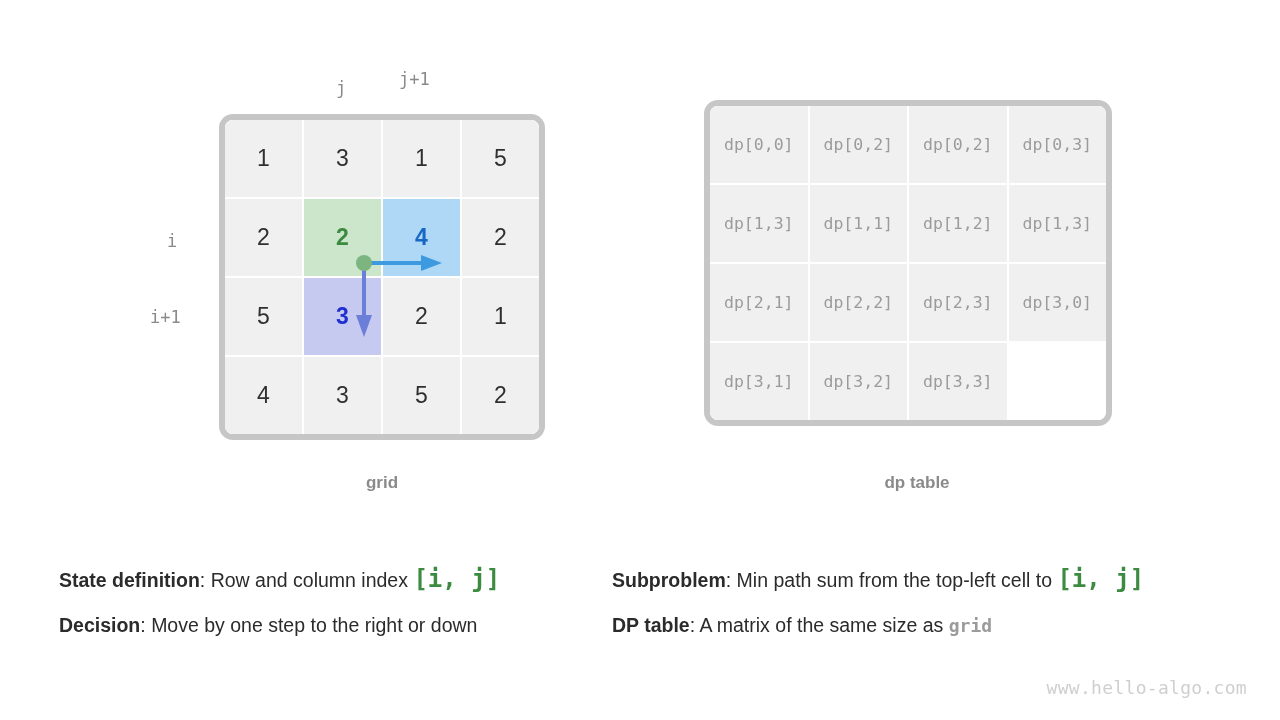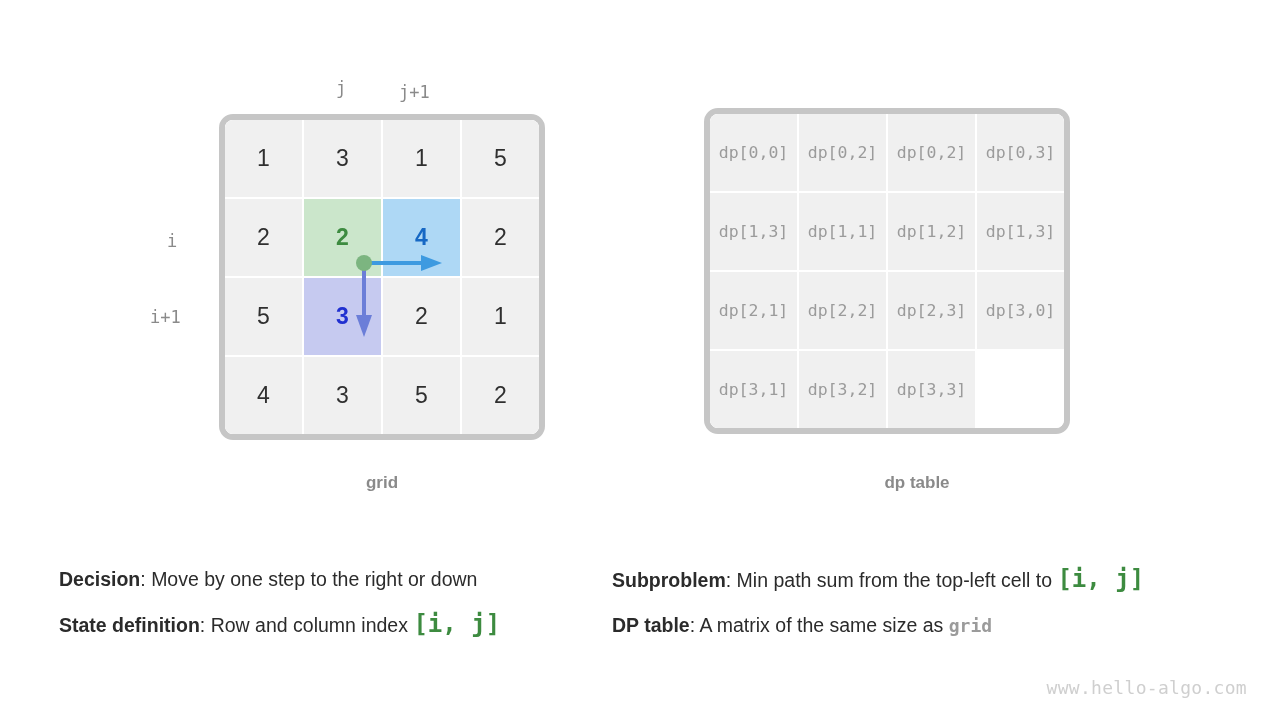--- a/index.html
+++ b/index.html
@@ -63,41 +63,41 @@
   #grid-matrix {
     left: 219px;
     top: 114px;
     width: 326px;
     height: 326px;
   }
 
   
   #dp-matrix {
     left: 704px;
-    top: 108px;
-    width: 366px;
+    top: 100px;
+    width: 408px;
     height: 326px;
   }
   #dp-matrix .cell {
     font-family: "DejaVu Sans Mono", monospace;
     font-size: 16.5px;
     color: #9b9b9b;
     letter-spacing: 0px;
   }
 
   
   .axis-label {
     position: absolute;
     font-family: "DejaVu Sans Mono", monospace;
     font-size: 17px;
     color: #8a8a8a;
     white-space: nowrap;
   }
   #label-j    { left: 336px; top: 78px; }
-  #label-jp1  { left: 399px; top: 82px; }
+  #label-jp1  { left: 399px; top: 69px; }
   #label-i    { left: 167px; top: 231px; }
   #label-ip1  { left: 150px; top: 307px; }
 
   
   .caption {
     position: absolute;
     font-size: 17px;
     font-weight: bold;
     color: #8a8a8a;
     text-align: center;
@@ -273,24 +273,24 @@
     </g>
 
     <circle cx="364" cy="263" r="8" fill="#7cb580"></circle>
   </svg>
 
   <div class="caption" id="caption-grid">grid</div>
   <div class="caption" id="caption-dp">dp table</div>
 
   <div class="notes-col" id="notes-left">
     <span class="note-line">
-      <span class="note-key">Decision</span><span>: </span><span>Move by one step to the right or down</span>
+      <span class="note-key">State definition</span><span>: </span><span>Row and column index </span><span class="code-green">[i, j]</span>
     </span>
     <span class="note-line">
-      <span class="note-key">State definition</span><span>: </span><span>Row and column index </span><span class="code-green">[i, j]</span>
+      <span class="note-key">Decision</span><span>: </span><span>Move by one step to the right or down</span>
     </span>
   </div>
 
   <div class="notes-col" id="notes-right">
     <span class="note-line">
       <span class="note-key">Subproblem</span><span>: </span><span>Min path sum from the top-left cell to </span><span class="code-green">[i, j]</span>
     </span>
     <span class="note-line">
       <span class="note-key">DP table</span><span>: </span><span>A matrix of the same size as </span><span class="code-gray">grid</span>
     </span>

